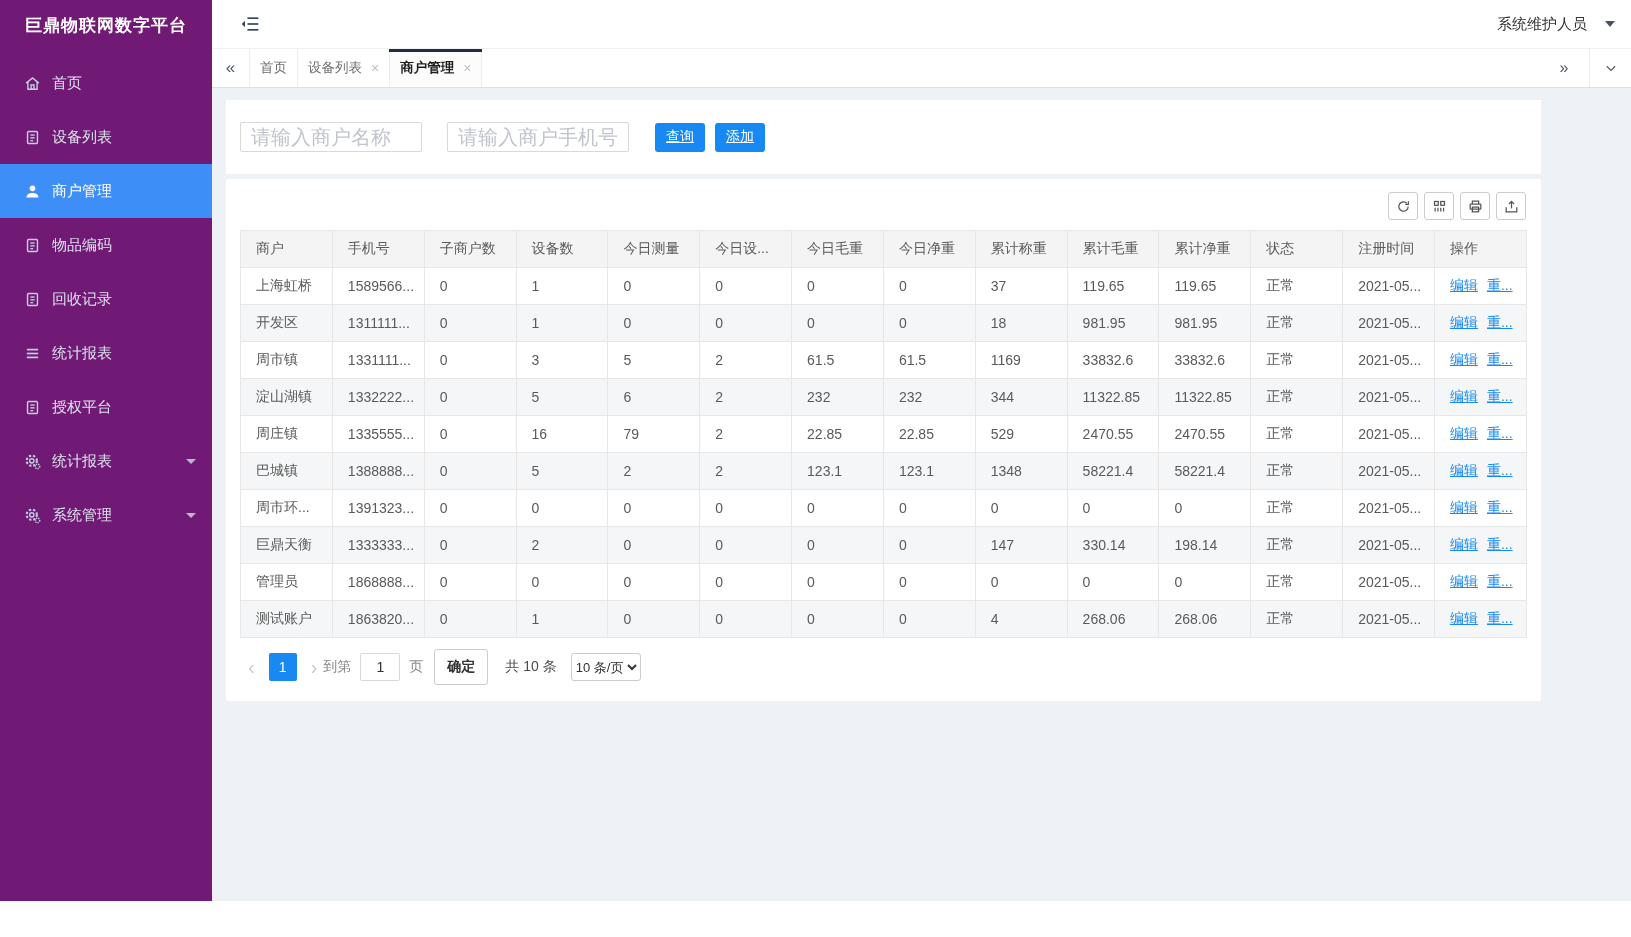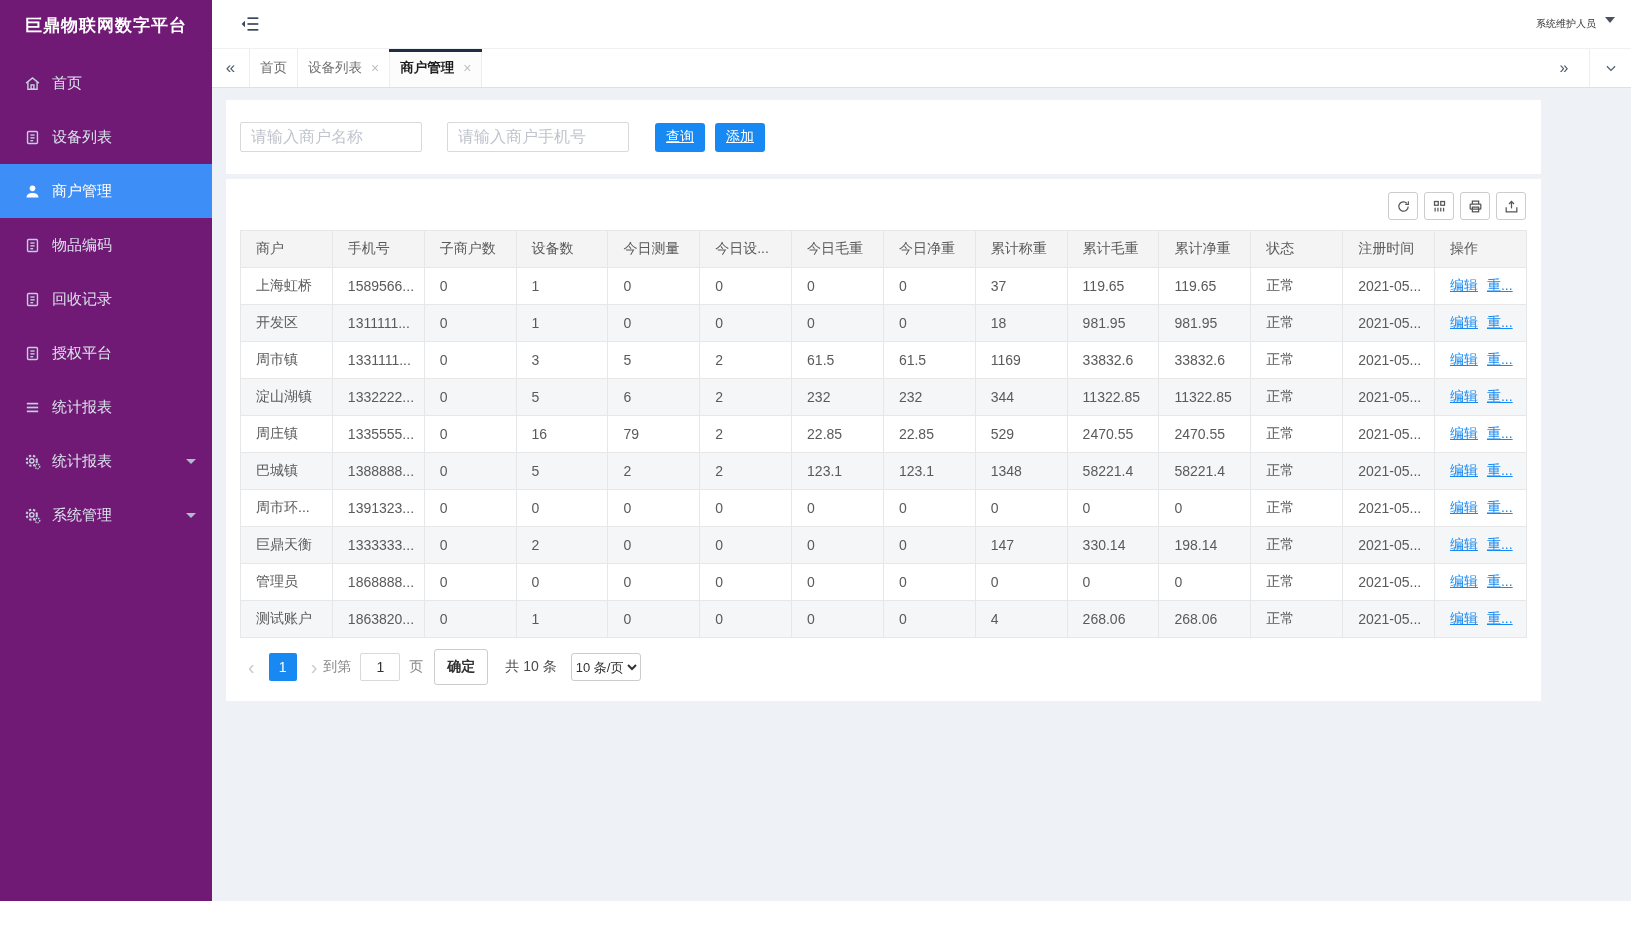--- a/index.html
+++ b/index.html
@@ -23,21 +23,21 @@
                 border-left:5px solid transparent; border-right:5px solid transparent;
                 border-top:5px solid #b0bccb; }
 
   
   .main { flex:1; display:flex; flex-direction:column; min-width:0; }
 
   .topbar { height:48px; background:#fff; display:flex; align-items:center;
             justify-content:space-between; padding:0 16px 0 28px; }
   .collapse-btn { width:20px; height:20px; color:#36455c; cursor:pointer; }
   .collapse-btn svg { width:100%; height:100%; }
-  .user-menu { display:flex; gap:9px; font-size:10px; color:#333; cursor:pointer; }
+  .user-menu { display:flex; align-items:center; gap:18px; font-size:15px; color:#333; cursor:pointer; }
   .user-caret { width:0; height:0; border-left:5px solid transparent;
                 border-right:5px solid transparent; border-top:6px solid #49535f; }
 
   .tabbar { height:40px; background:#fff; border-top:1px solid #f0f0f0;
             border-bottom:1px solid #e0e0e0; display:flex; align-items:stretch; }
   .tab-scroll { width:38px; display:flex; align-items:center; justify-content:center;
                 color:#4e5a68; font-size:17px; border-right:1px solid #ededed; cursor:pointer; }
   .tabs-wrap { display:flex; align-items:stretch; }
   .tab { display:flex; align-items:center; padding:0 10px; border-right:1px solid #ededed;
          font-size:13.5px; color:#6e6e6e; position:relative; cursor:pointer; background:#fff; }
@@ -49,21 +49,21 @@
   .tab-right { width:50px; display:flex; align-items:center; justify-content:center;
                color:#4e5a68; font-size:16px; cursor:pointer; }
   .tab-right.bordered { border-left:1px solid #ededed; width:42px; }
   .tab-right svg { width:14px; height:14px; }
 
   
   .content { flex:1; background:#eef1f5; padding:12px 90px 0 14px; overflow:hidden; }
 
   .search-panel { background:#fff; height:74px; display:flex; align-items:center; padding:0 14px; }
   .search-input { width:182px; height:30px; border:1px solid #d9d9d9; border-radius:2px;
-                  padding:0 10px; font-size:16px; color:#333; outline:none; background:#fff; }
+                  padding:0 10px; font-size:20px; color:#333; outline:none; background:#fff; }
   .search-input::placeholder { color:#c0c4cc; }
   .search-input.phone { margin-left:25px; }
   .btn { height:29px; padding:0 11px; background:#1889f2; color:#fff; border:none;
          border-radius:3px; font-size:14px; cursor:pointer;text-decoration:underline; }
   .btn-query { margin-left:26px; }
   .btn-add { margin-left:10px; }
 
   .table-card { background:#fff; margin-top:5px; padding:10px 14px 8px; }
   .toolbar { display:flex; justify-content:flex-end; gap:6px; padding:3px 1px 10px; }
   .tool-btn { width:30px; height:28px; border:1px solid #ccc; background:#fff; border-radius:3px;
@@ -149,38 +149,38 @@
               <rect x="5" y="3.5" width="14" height="17" rx="1.5"></rect>
               <line x1="9" y1="8.5" x2="15" y2="8.5"></line>
               <line x1="9" y1="12.5" x2="15" y2="12.5"></line>
               <line x1="9" y1="16.5" x2="13" y2="16.5"></line>
             </svg>
           </span>
           <span>回收记录</span>
         </div>
         <div class="menu-item">
           <span class="icon">
+            <svg viewBox="0 0 24 24" fill="none" stroke="currentColor" stroke-width="2.4">
+              <line x1="4" y1="6.5" x2="20" y2="6.5"></line>
+              <line x1="4" y1="12" x2="20" y2="12"></line>
+              <line x1="4" y1="17.5" x2="20" y2="17.5"></line>
+            </svg>
+          </span>
+          <span>统计报表</span>
+        </div>
+        <div class="menu-item">
+          <span class="icon">
             <svg viewBox="0 0 24 24" fill="none" stroke="currentColor" stroke-width="2">
               <rect x="5" y="3.5" width="14" height="17" rx="1.5"></rect>
               <line x1="9" y1="8.5" x2="15" y2="8.5"></line>
               <line x1="9" y1="12.5" x2="15" y2="12.5"></line>
               <line x1="9" y1="16.5" x2="13" y2="16.5"></line>
             </svg>
           </span>
           <span>授权平台</span>
-        </div>
-        <div class="menu-item">
-          <span class="icon">
-            <svg viewBox="0 0 24 24" fill="none" stroke="currentColor" stroke-width="2.4">
-              <line x1="4" y1="6.5" x2="20" y2="6.5"></line>
-              <line x1="4" y1="12" x2="20" y2="12"></line>
-              <line x1="4" y1="17.5" x2="20" y2="17.5"></line>
-            </svg>
-          </span>
-          <span>统计报表</span>
         </div>
         <div class="menu-item">
           <span class="icon">
             <svg viewBox="0 0 24 24" fill="none" stroke="currentColor">
               <circle cx="11" cy="11" r="7.2" stroke-width="3" stroke-dasharray="3.2 2.6"></circle>
               <circle cx="11" cy="11" r="3" stroke-width="2"></circle>
               <circle cx="19" cy="19" r="3.2" stroke-width="2" stroke-dasharray="1.6 1.3"></circle>
             </svg>
           </span>
           <span>统计报表</span>

